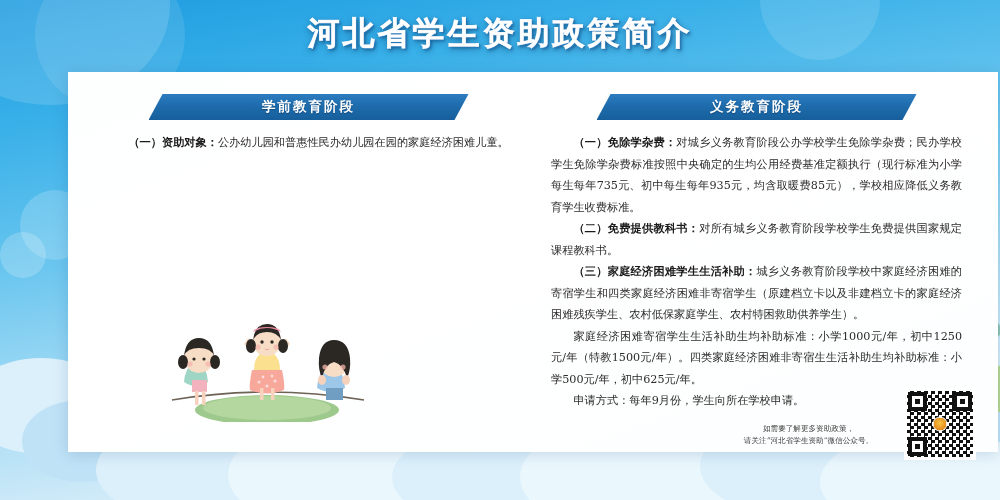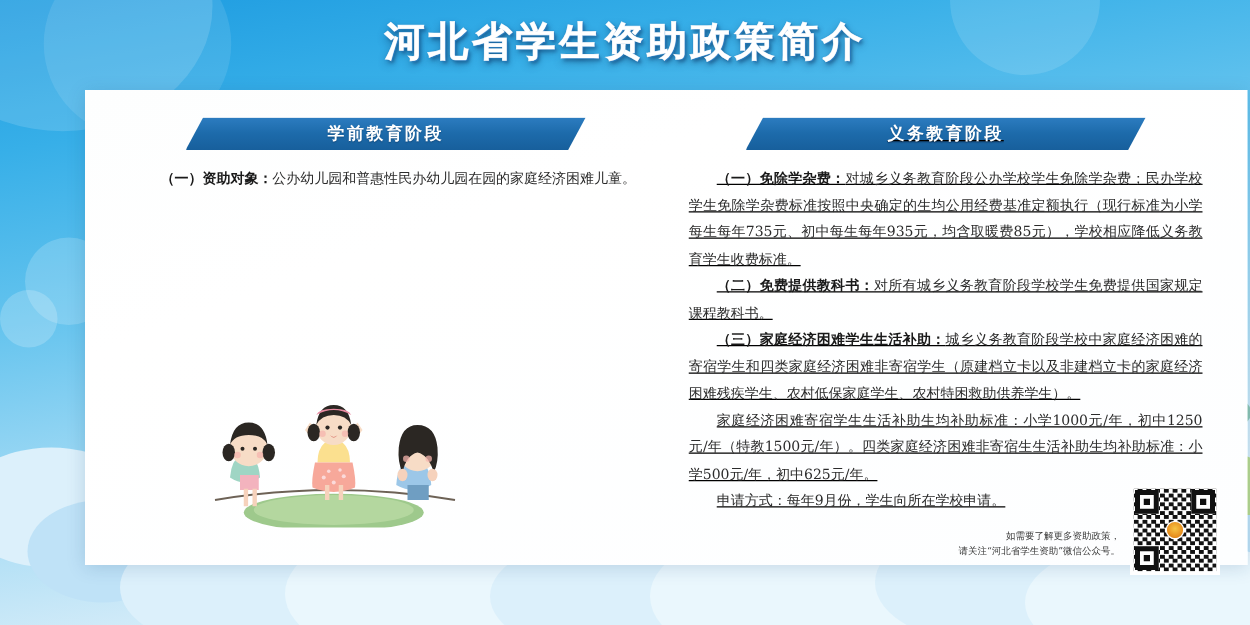--- a/index.html
+++ b/index.html
@@ -87,21 +87,21 @@
     width: 100%;
     height: 100%;
     padding: 22px 18px 10px 18px;
   }
   .col {
     position: relative;
     flex: 1 1 50%;
     padding: 0 16px;
   }
   .col-left { padding-left: 20px; padding-right: 22px; }
-  .col-right { padding-left: 18px; padding-right: 18px; text-decoration: underline; }
+  .col-right { padding-left: 18px; padding-right: 18px; }
 
   
   .banner {
     position: relative;
     height: 26px;
     margin: 0 auto 12px auto;
     width: 320px;
     background: linear-gradient(180deg, #2c7cc0 0%, #1d6bab 48%, #175f9c 100%);
     clip-path: polygon(14px 0, 100% 0, calc(100% - 14px) 100%, 0 100%);
     display: flex;
@@ -176,21 +176,21 @@
     border-radius: 50%;
     background: radial-gradient(circle at 50% 42%, #f6c445 0%, #e8901f 62%, #c9700f 100%);
     border: 1.5px solid #ffffff;
   }
 
   .footer-note {
     position: absolute;
     right: 84px;
     bottom: -6px;
     width: 175px;
-    text-align: right;
+    text-align: center;
     font-family: "DejaVu Serif", "Liberation Serif", serif;
     font-size: 7.6px;
     line-height: 1.65;
     color: #3a3a3a;
   }
 
   
   .kids {
     position: absolute;
     left: 152px;

